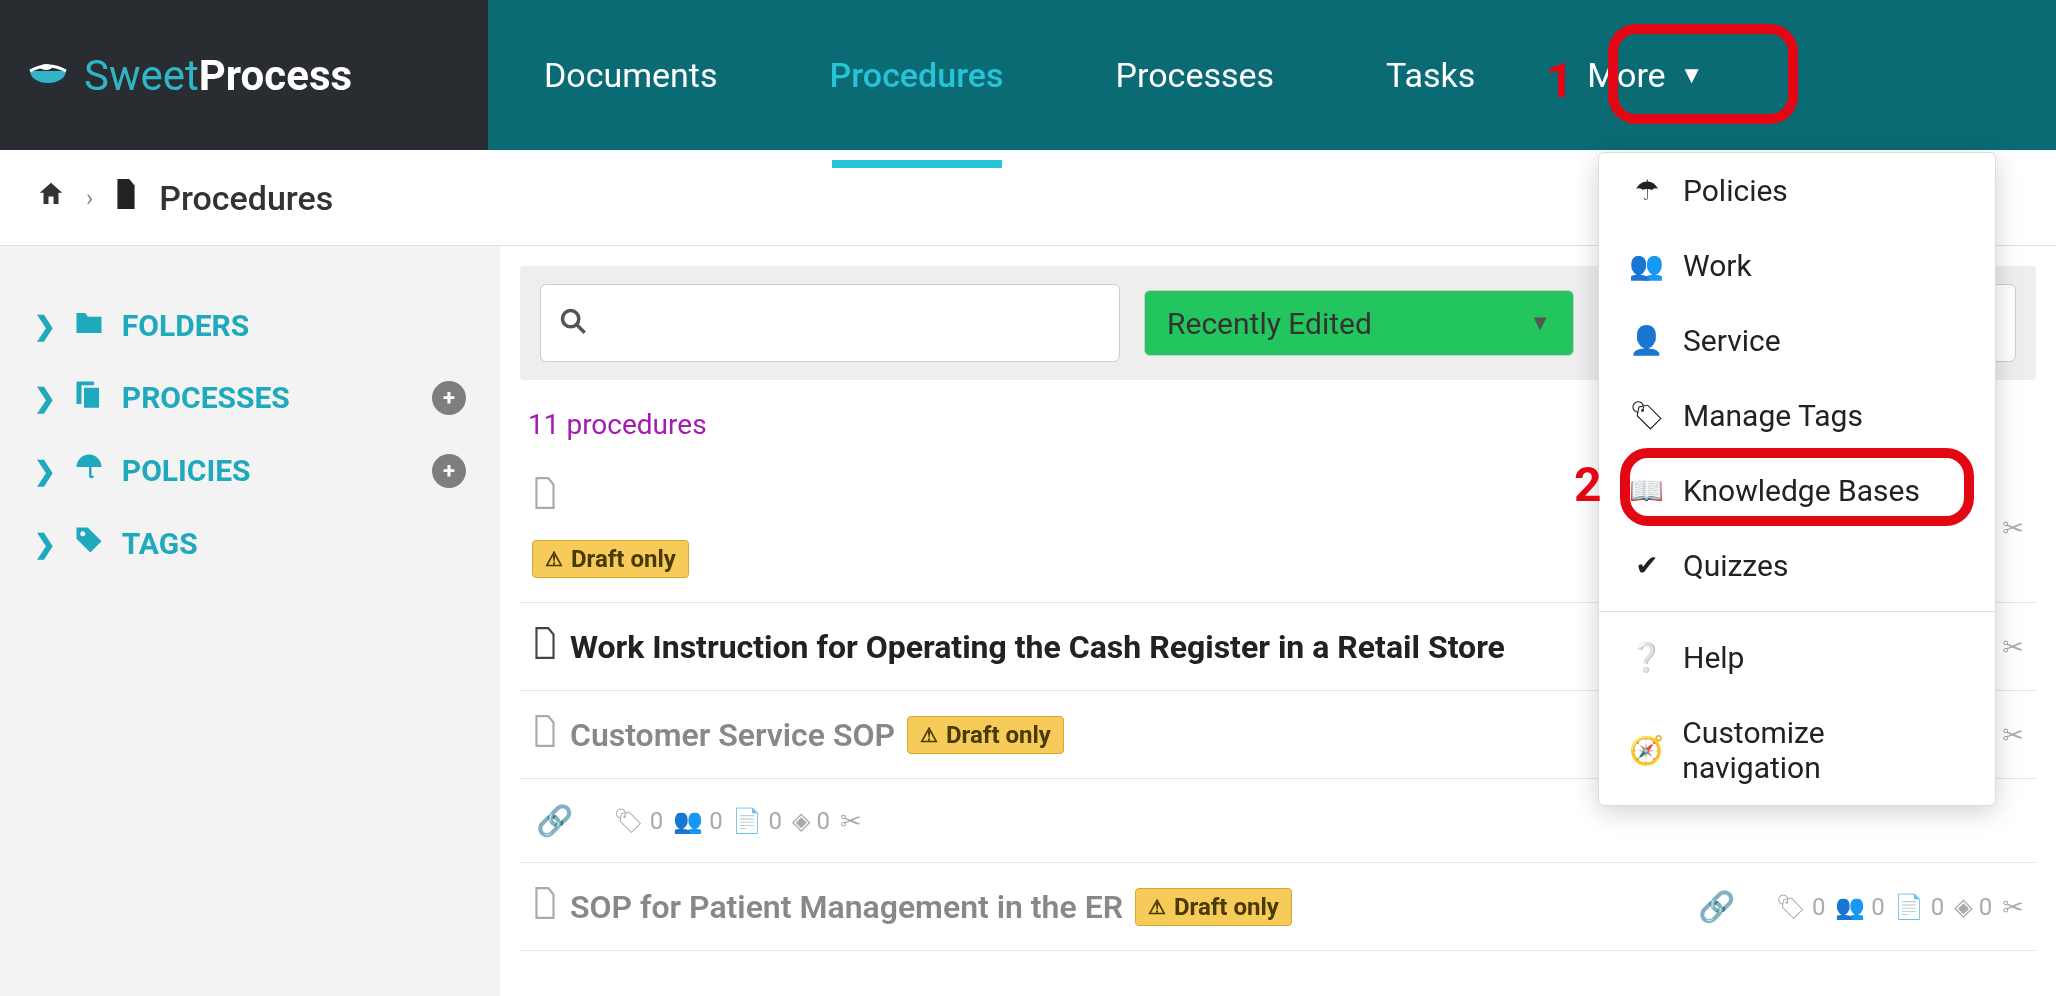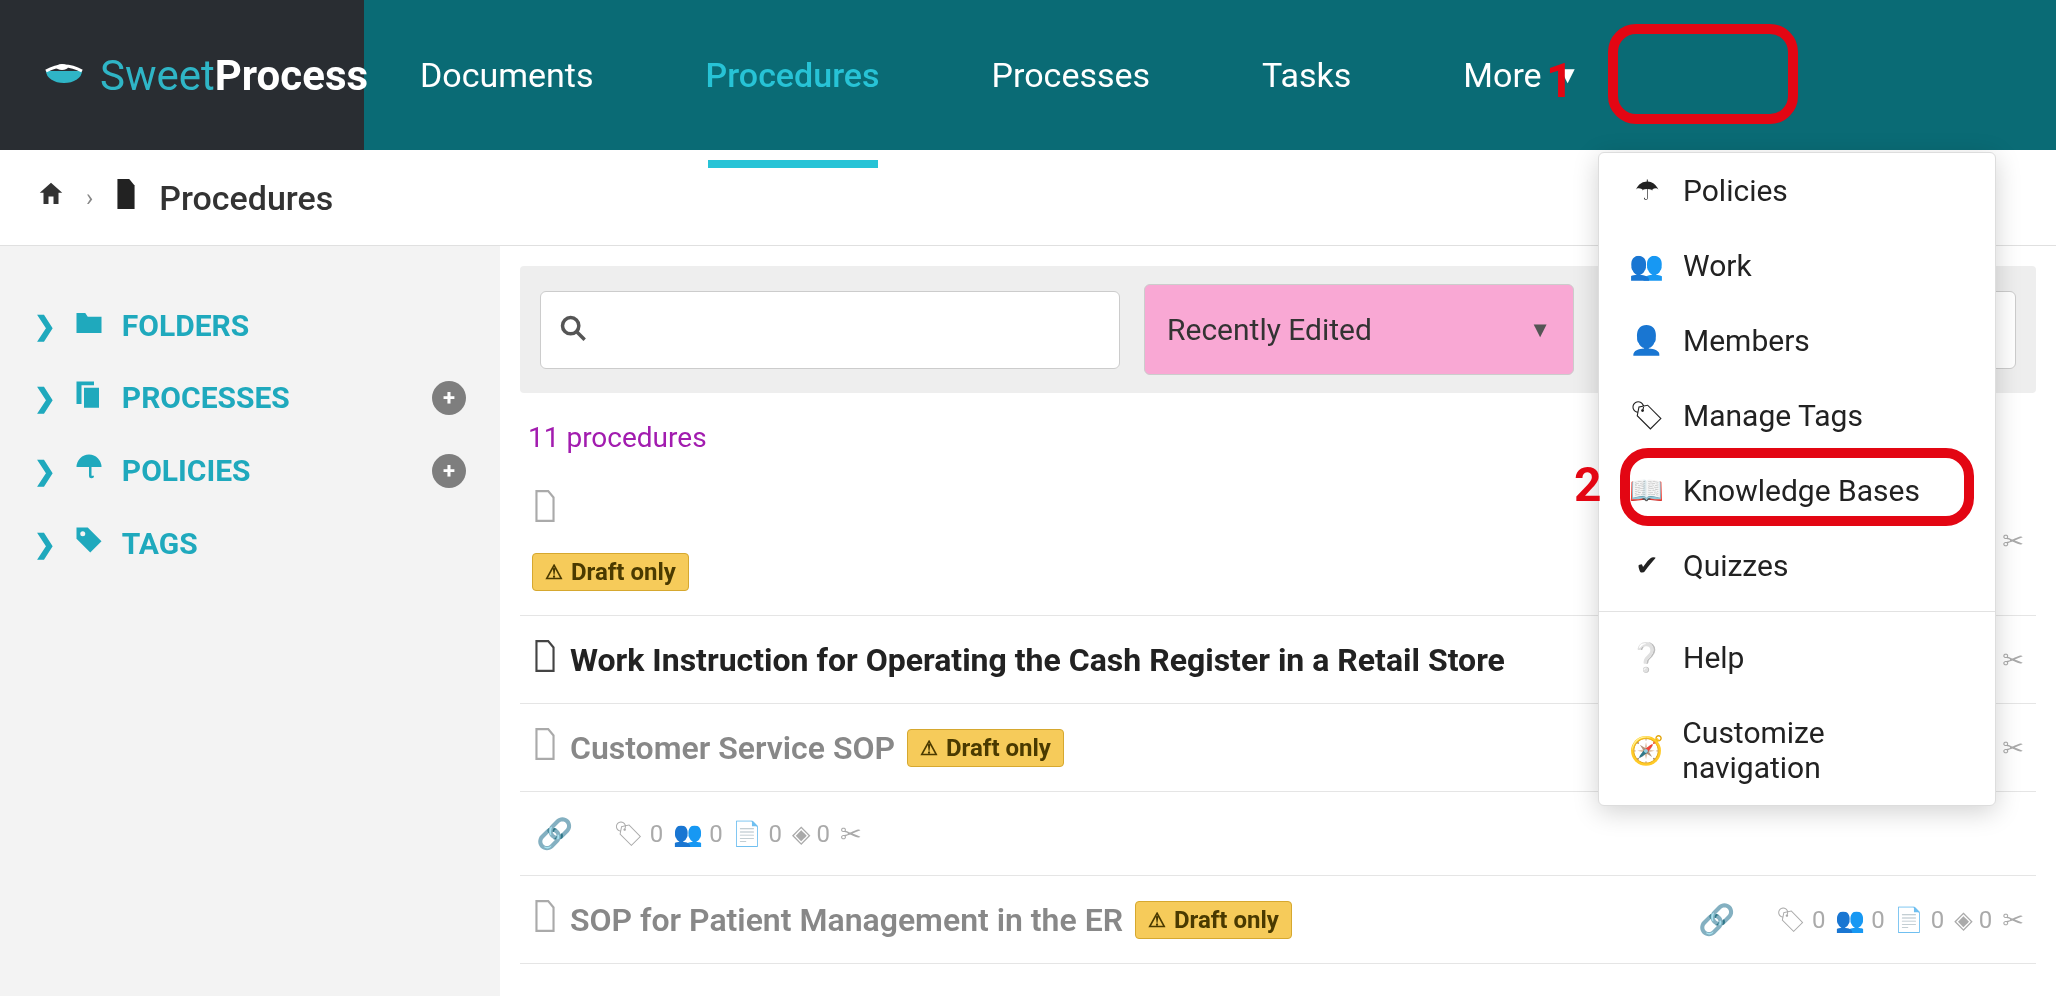--- a/index.html
+++ b/index.html
@@ -11,26 +11,26 @@
     overflow: hidden;
     position: relative;
   }
   
   .topbar {
     display: flex;
     height: 150px;
     background: #0a6b75;
   }
   .logo {
-    width: 364px;
+    width: 488px;
     height: 150px;
     background: #292d32;
     display: flex;
     align-items: center;
-    padding-left: 40px;
+    padding-left: 24px;
     gap: 12px;
   }
   .logo-icon {
     width: 48px;
     height: 48px;
   }
   .logo-text {
     font-size: 42px;
     color: #fff;
     font-weight: 300;
@@ -169,22 +169,22 @@
   }
   .searchbox input {
     border: none;
     outline: none;
     font-size: 28px;
     flex: 1;
     background: transparent;
   }
   .sortbox {
     width: 430px;
-    height: 91px;
-    background: #f9a8d4;
+    height: 66px;
+    background: #22c55e;
     border: 1px solid #ccc;
     border-radius: 6px;
     display: flex;
     align-items: center;
     justify-content: space-between;
     padding: 0 22px;
     font-size: 30px;
     color: #333;
   }
   .filterbox {
@@ -492,21 +492,21 @@
   <div class="dd-item">
     <span class="dd-icon">☂</span>
     <span>Policies</span>
   </div>
   <div class="dd-item">
     <span class="dd-icon">👥</span>
     <span>Work</span>
   </div>
   <div class="dd-item">
     <span class="dd-icon">👤</span>
-    <span>Members</span>
+    <span>Service</span>
   </div>
   <div class="dd-item">
     <span class="dd-icon">🏷</span>
     <span>Manage Tags</span>
   </div>
   <div class="dd-item">
     <span class="dd-icon">📖</span>
     <span>Knowledge Bases</span>
   </div>
   <div class="dd-item">

